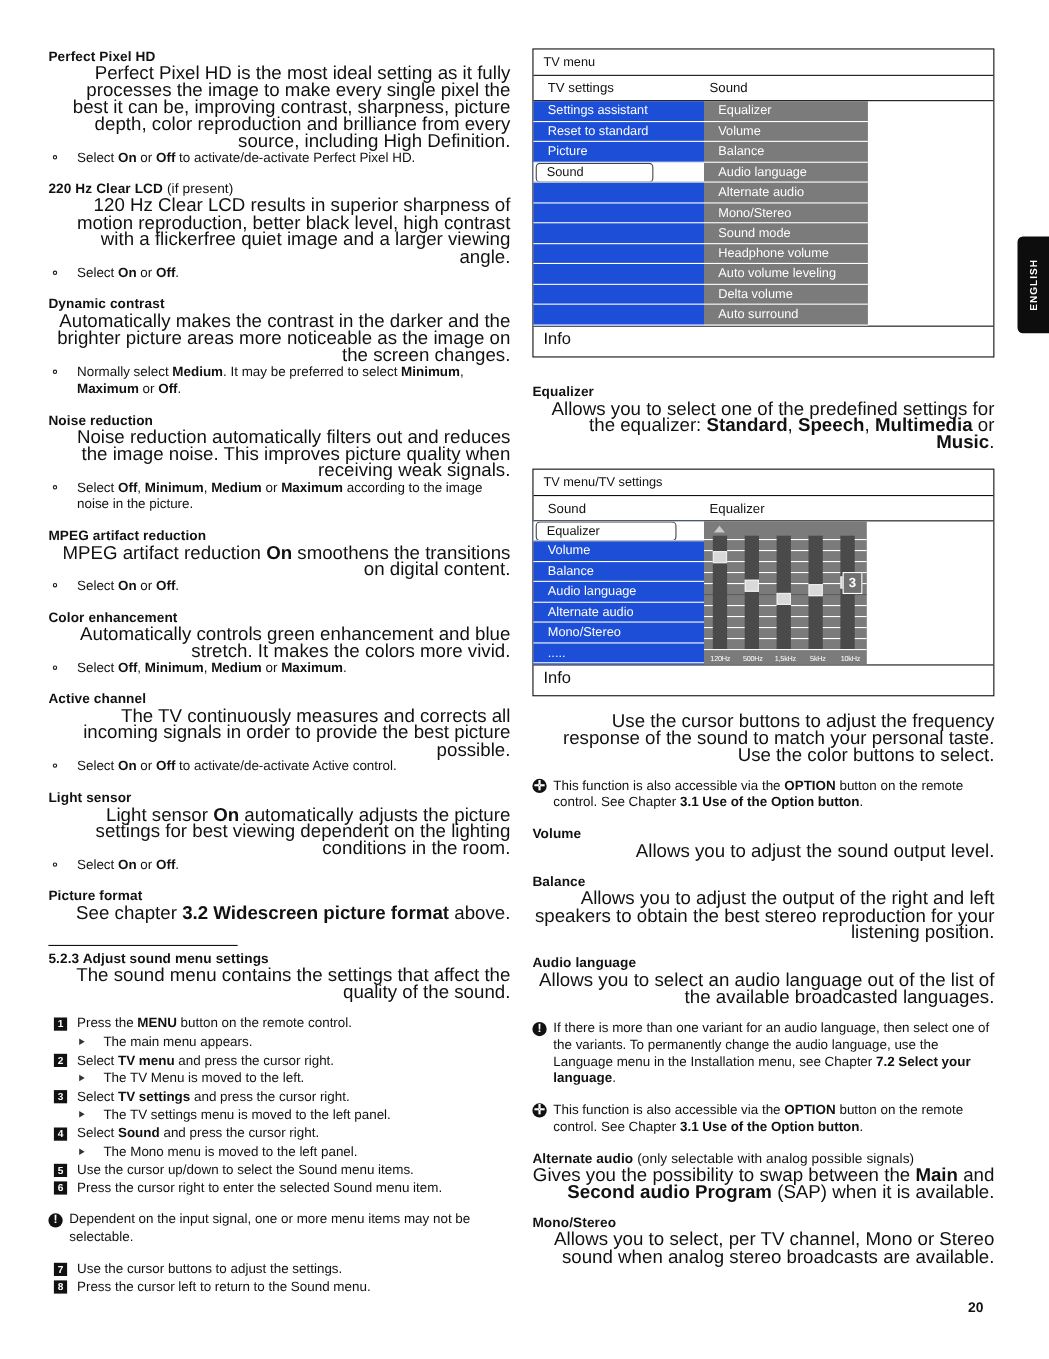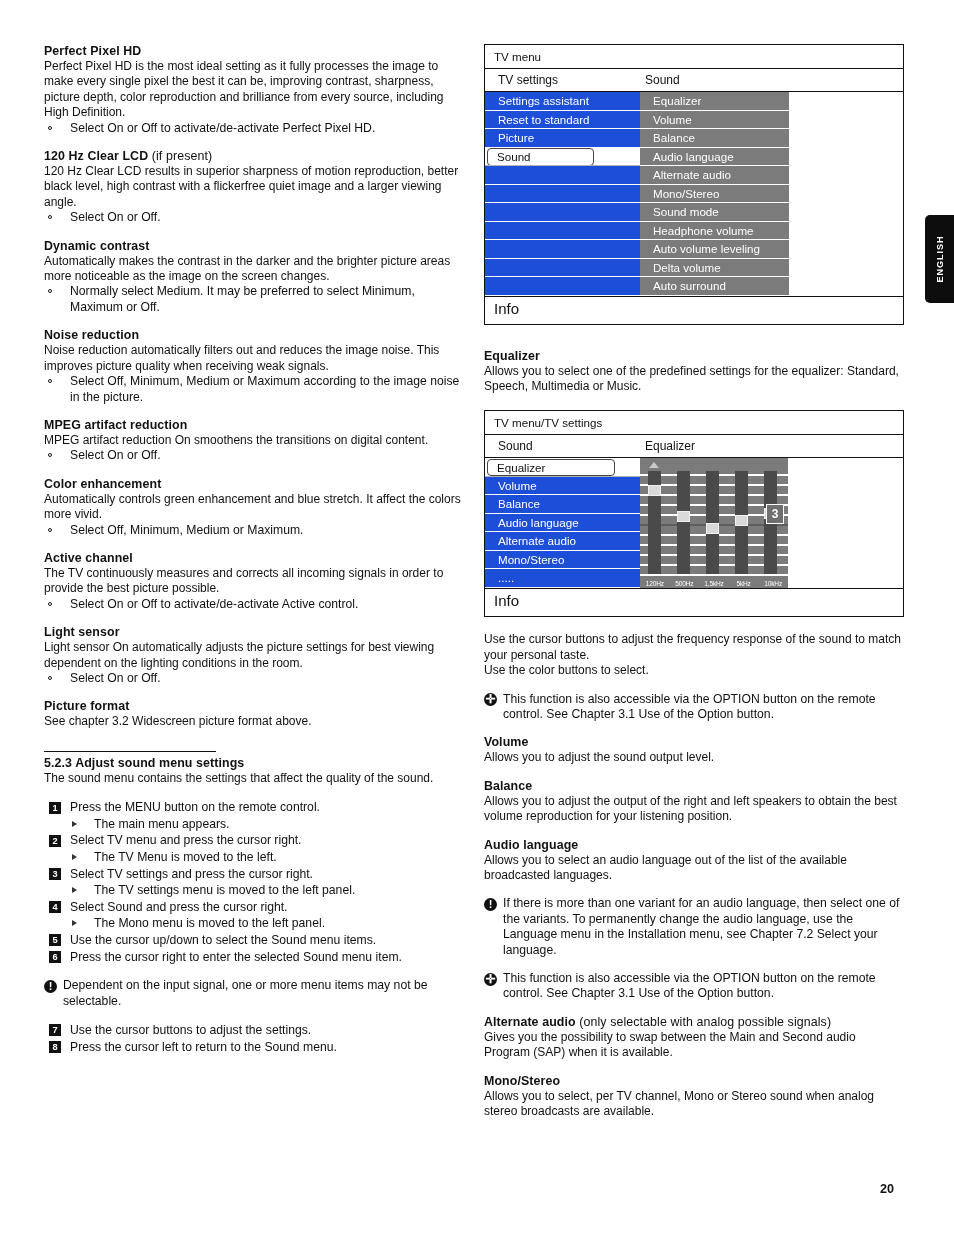--- a/index.html
+++ b/index.html
@@ -26,28 +26,28 @@
 
   h3.sec {
     font-size: 12.4px;
     font-weight: bold;
     margin: 0 0 1px 0;
     letter-spacing: 0.1px;
   }
   h3.sec .normal { font-weight: normal; }
 
   p.body {
-    font-size: 12px;
+    font-size: 17px;
     line-height: 15.4px;
     margin: 0 0 0 0;
-    text-align: left;
+    text-align: right;
   }
   .sp { display: block; height: 13px; }
 
-  b { font-weight: normal; margin-top: 48px; }
+  b { font-weight: bold; margin-top: 48px; }
 
   
   .bullet {
     position: relative;
     font-size: 12.2px;
     line-height: 15.4px;
     padding-left: 26px;
     margin: 0;
   }
   .bullet .dot {
@@ -295,21 +295,21 @@
 
     <h3 class="sec">Perfect Pixel HD</h3>
     <p class="body">Perfect Pixel HD is the most ideal setting as it fully processes the image to make every single pixel the best it can be, improving contrast, sharpness, picture depth, color reproduction and brilliance from every source, including High Definition.</p>
     <p class="bullet">
       <span class="dot"></span>
       Select <b>On</b> or <b>Off</b> to activate/de-activate Perfect Pixel HD.
     </p>
     <span class="sp"></span>
 
     <h3 class="sec">
-      <span>120 Hz Clear LCD</span>
+      <span>220 Hz Clear LCD</span>
       <span class="normal">(if present)</span>
     </h3>
     <p class="body">120 Hz Clear LCD results in superior sharpness of motion reproduction, better black level, high contrast with a flickerfree quiet image and a larger viewing angle.</p>
     <p class="bullet">
       <span class="dot"></span>
       Select <b>On</b> or <b>Off</b>.
     </p>
     <span class="sp"></span>
 
     <h3 class="sec">Dynamic contrast</h3>
@@ -330,21 +330,21 @@
 
     <h3 class="sec">MPEG artifact reduction</h3>
     <p class="body">MPEG artifact reduction <b>On</b> smoothens the transitions on digital content.</p>
     <p class="bullet">
       <span class="dot"></span>
       Select <b>On</b> or <b>Off</b>.
     </p>
     <span class="sp"></span>
 
     <h3 class="sec">Color enhancement</h3>
-    <p class="body">Automatically controls green enhancement and blue stretch. It affect the colors more vivid.</p>
+    <p class="body">Automatically controls green enhancement and blue stretch. It makes the colors more vivid.</p>
     <p class="bullet">
       <span class="dot"></span>
       Select <b>Off</b>, <b>Minimum</b>, <b>Medium</b> or <b>Maximum</b>.
     </p>
     <span class="sp"></span>
 
     <h3 class="sec">Active channel</h3>
     <p class="body">The TV continuously measures and corrects all incoming signals in order to provide the best picture possible.</p>
     <p class="bullet">
       <span class="dot"></span>
@@ -549,21 +549,21 @@
       <span class="gl plus">✛</span>
       This function is also accessible via the <b>OPTION</b> button on the remote control. See Chapter <b>3.1 Use of the Option button</b>.
     </p>
     <span class="sp"></span>
 
     <h3 class="sec">Volume</h3>
     <p class="body">Allows you to adjust the sound output level.</p>
     <span class="sp"></span>
 
     <h3 class="sec">Balance</h3>
-    <p class="body">Allows you to adjust the output of the right and left speakers to obtain the best volume reproduction for your listening position.</p>
+    <p class="body">Allows you to adjust the output of the right and left speakers to obtain the best stereo reproduction for your listening position.</p>
     <span class="sp"></span>
 
     <h3 class="sec">Audio language</h3>
     <p class="body">Allows you to select an audio language out of the list of the available broadcasted languages.</p>
     <span class="sp"></span>
 
     <p class="note">
       <span class="gl">!</span>
       If there is more than one variant for an audio language, then select one of the variants. To permanently change the audio language, use the Language menu in the Installation menu, see Chapter <b>7.2 Select your language</b>.
     </p>

